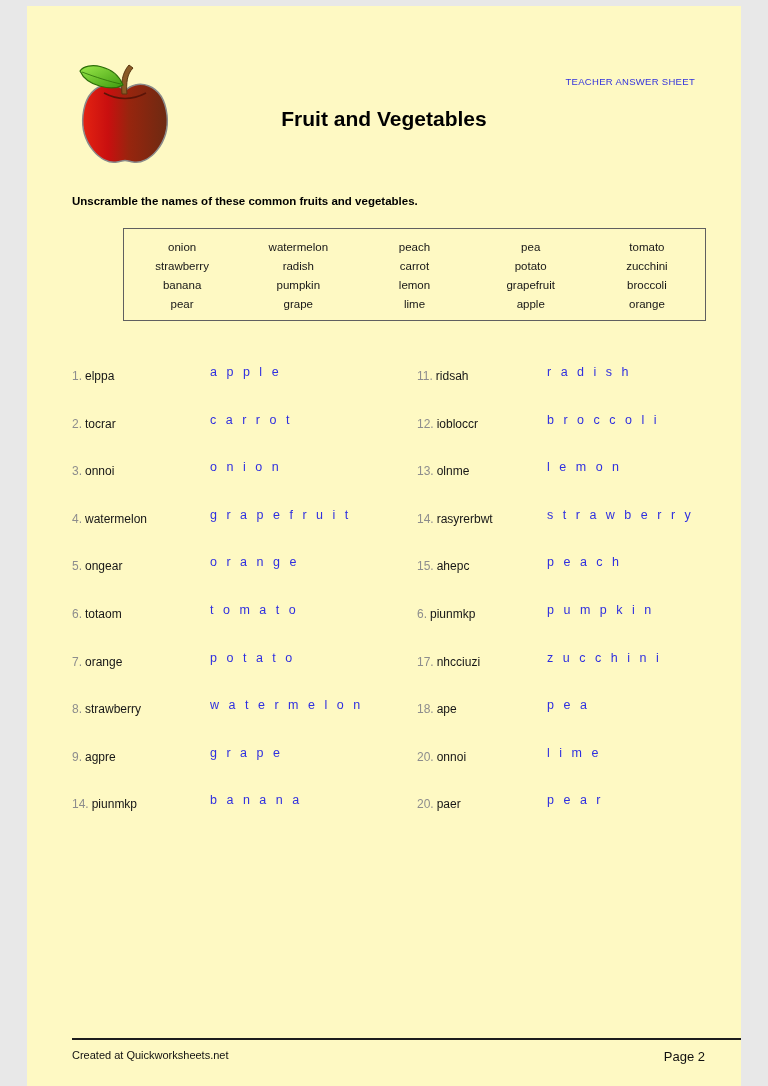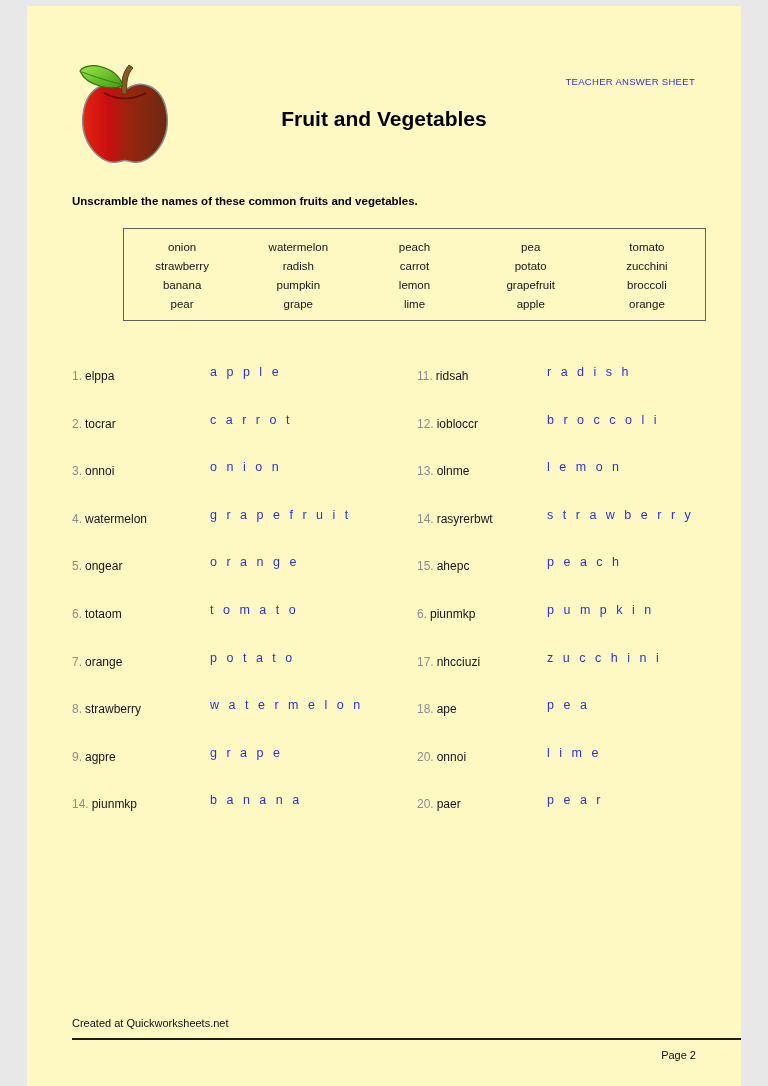--- a/index.html
+++ b/index.html
@@ -111,29 +111,29 @@
     position: absolute;
     left: 45px;
     top: 1032px;
     width: 678px;
     height: 2px;
     background: #1d1d1d;
   }
   .footer-left {
     position: absolute;
     left: 45px;
-    top: 1011px;
+    top: 1043px;
     font-size: 11px;
     color: #111;
   }
   .footer-right {
     position: absolute;
-    right: 45px;
+    right: 36px;
     top: 1043px;
-    font-size: 11px;
+    font-size: 13px;
     color: #111;
   }
 </style>
 </head>
 <body>
 
 <div class="page">
 
   <svg class="logo" viewBox="0 0 104 108" xmlns="http://www.w3.org/2000/svg" aria-hidden="true">
     <defs>

